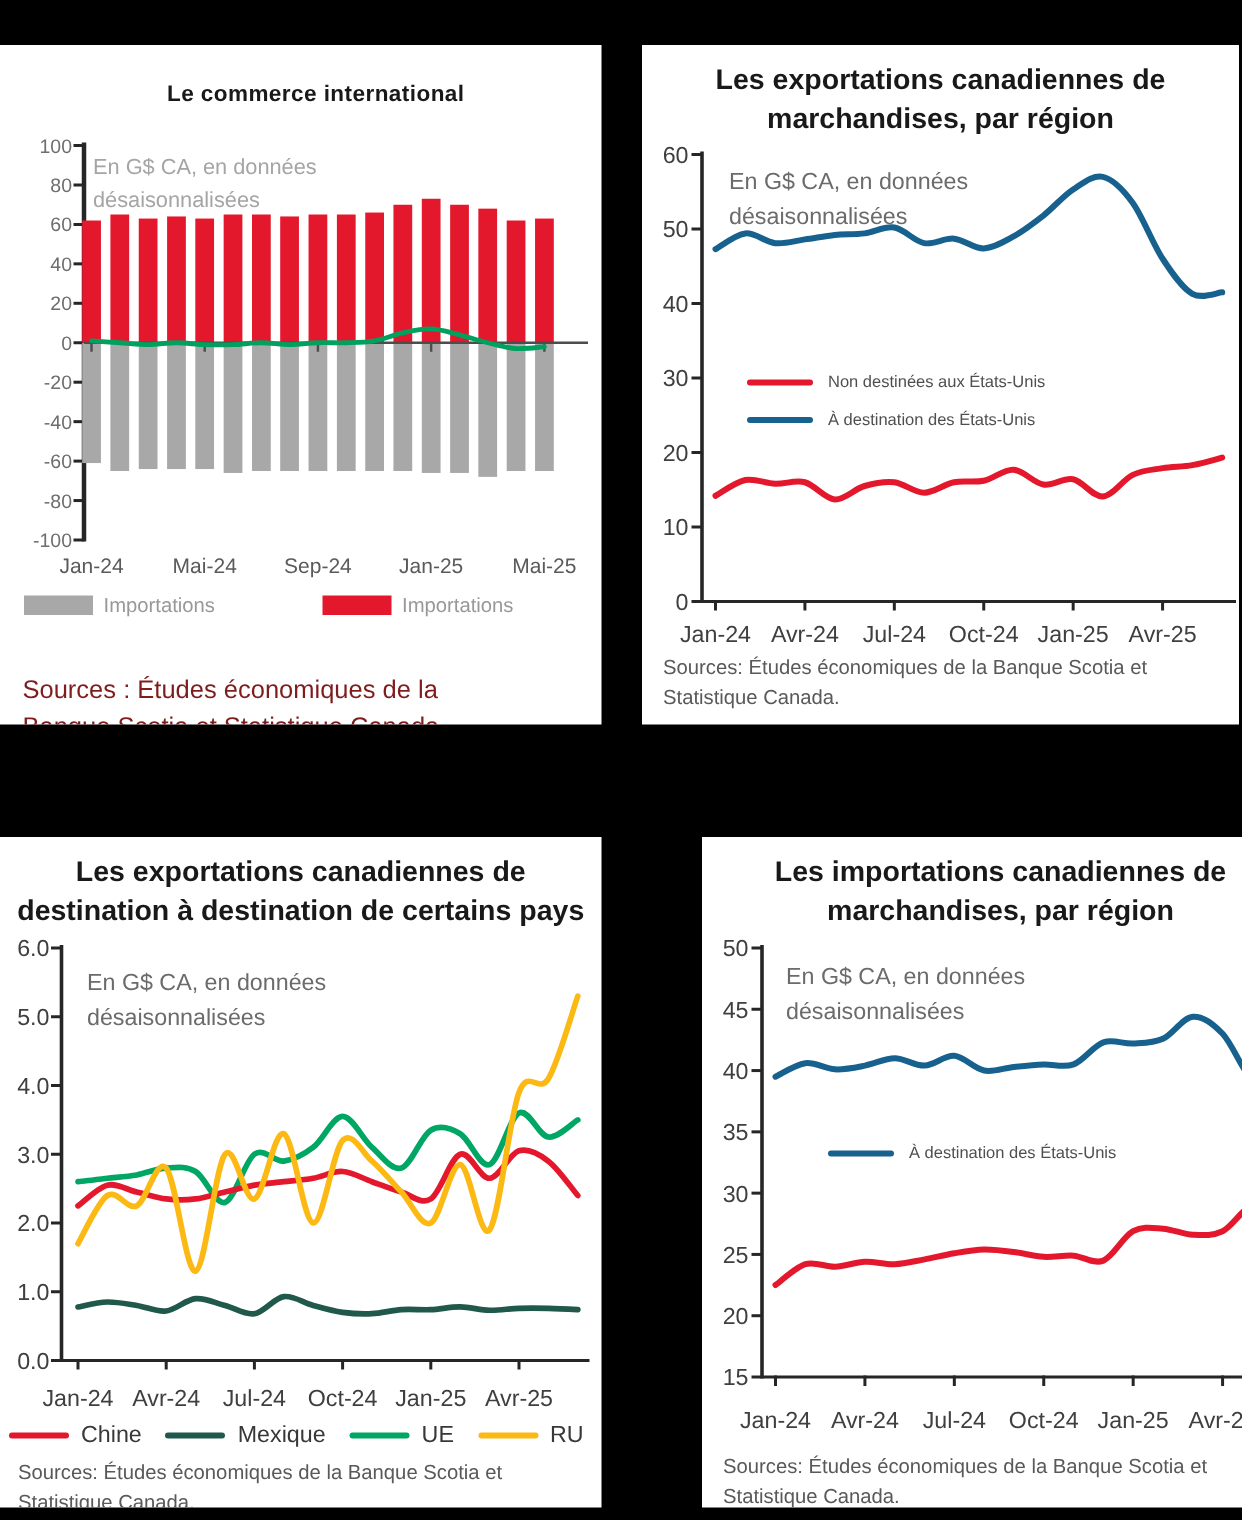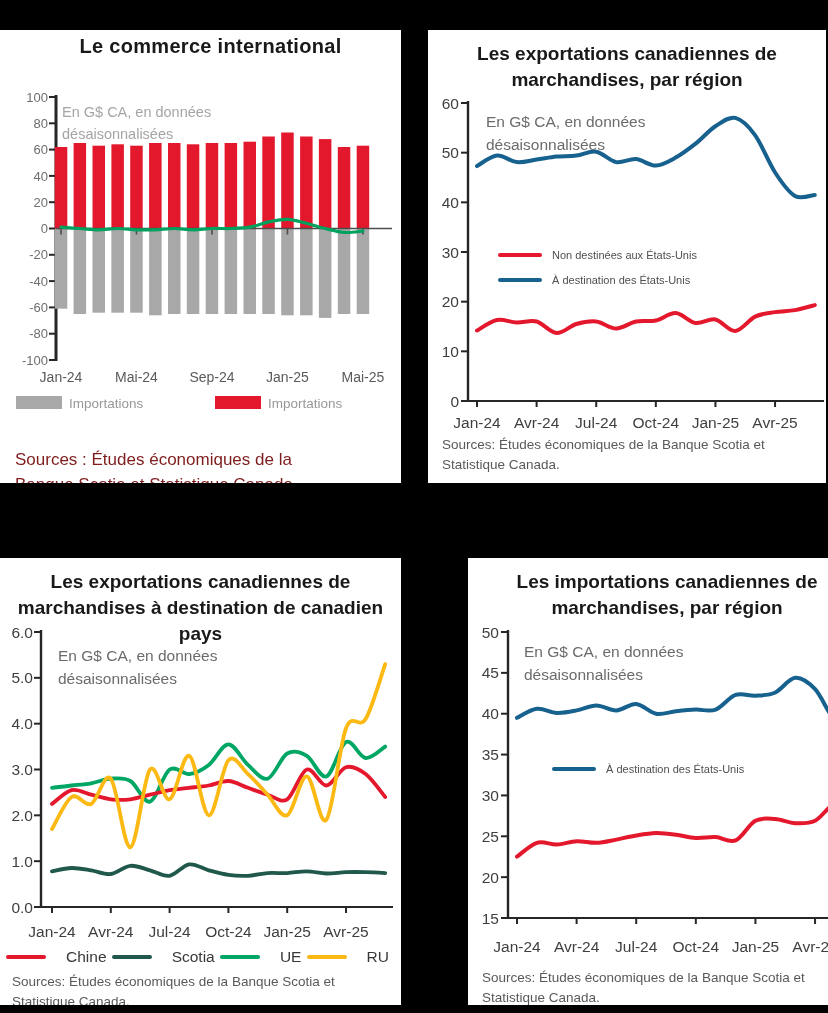--- a/index.html
+++ b/index.html
@@ -5,45 +5,45 @@
   html,body{margin:0;padding:0;background:#000;}
   body{width:828px;height:1013px;position:relative;overflow:hidden;
        font-family:"Liberation Sans","DejaVu Sans",sans-serif;}
   .panel{position:absolute;background:#ffffff;overflow:hidden;}
   #panel1{left:0;top:30px;width:401px;height:453px;}
   #panel2{left:428px;top:30px;width:398px;height:453px;}
   #panel3{left:0;top:558px;width:401px;height:447px;}
   #panel4{left:432px;top:558px;width:398px;height:447px;margin-left:36px;}
   .title{position:absolute;left:0;right:0;text-align:center;font-weight:bold;color:#191919;}
   .title span{display:block;}
-  #panel1 .title{top:4px;font-size:20px;line-height:25px;letter-spacing:.3px;padding-left:20px;}
+  #panel1 .title{top:20px;font-size:15px;line-height:25px;letter-spacing:.3px;padding-left:20px;}
   #panel2 .title,#panel3 .title,#panel4 .title{top:11px;font-size:19px;line-height:26px;}
   .chart-svg{position:absolute;left:0;}
   #svg1{top:62px;}
   #svg2{top:66px;}
   #svg3{top:68px;}
   #svg4{top:66px;}
   .annotation{position:absolute;line-height:1.5;}
   #panel1 .annotation{left:62px;top:72px;width:200px;font-size:14.5px;color:#a5a5a5;}
   #panel2 .annotation{left:58px;top:80px;width:215px;font-size:15.5px;color:#6b6b6b;}
   #panel3 .annotation{left:58px;top:86px;width:215px;font-size:15.5px;color:#6b6b6b;}
   #panel4 .annotation{left:56px;top:82px;width:215px;font-size:15.5px;color:#6b6b6b;}
   .sw{display:inline-block;flex:0 0 auto;}
   .sw.bar{width:46px;height:13px;}
   .sw.line{width:46px;height:4.5px;border-radius:2px;}
   .sw.line2{width:44px;height:4px;border-radius:2px;}
   .lgd-row{position:absolute;left:0;right:0;height:20px;}
-  .lgd-item{position:absolute;display:flex;gap:7px;
+  .lgd-item{position:absolute;display:flex;align-items:center;gap:7px;
             font-size:13.5px;color:#989898;white-space:nowrap;}
   .lgd-overlay{position:absolute;}
   .lgd-line{display:flex;align-items:center;gap:10px;height:25px;
             font-size:11px;color:#4f4f4f;white-space:nowrap;}
   .lgd-flex{position:absolute;left:6px;right:12px;top:388px;display:flex;
             justify-content:space-between;align-items:center;height:22px;}
-  .lgd-flex .item{display:flex;align-items:center;gap:20px;font-size:15.5px;
+  .lgd-flex .item{display:flex;align-items:center;gap:8px;font-size:15.5px;
                   color:#383838;white-space:nowrap;}
   .lgd-flex .sw{width:40px;height:4.5px;border-radius:2px;}
   .sources{position:absolute;line-height:1.45;}
   #panel1 .sources{left:15px;top:418px;width:330px;font-size:17px;color:#7f1d1d;}
   #panel2 .sources{left:14px;top:405px;width:345px;font-size:13.5px;color:#595959;}
   #panel3 .sources{left:12px;top:414px;width:345px;font-size:13.5px;color:#595959;}
   #panel4 .sources{left:14px;top:410px;width:345px;font-size:13.5px;color:#595959;}
 </style>
 </head>
 <body>
@@ -184,21 +184,21 @@
       <span class="sw line2" style="background: rgb(23, 97, 142);"></span>
       <span>À destination des États-Unis</span>
     </div>
   </div>
   <div class="sources">Sources: Études économiques de la Banque Scotia et Statistique Canada.</div>
 </div>
 
 <div class="panel" id="panel3">
   <div class="title">
     <span>Les exportations canadiennes de</span>
-    <span>marchandises à destination de canadien pays</span>
+    <span>destination à destination de certains pays</span>
   </div>
   <svg class="chart-svg" id="svg3" width="401" height="322" viewBox="0 0 401 322">
       <line x1="41" y1="4" x2="41" y2="282" stroke="#262626" stroke-width="2.4"></line>
       <line x1="34" y1="6" x2="41" y2="6" stroke="#262626" stroke-width="2"></line>
       <text x="33" y="11.58" text-anchor="end" font-size="15.5" fill="#3f3f3f">6.0</text>
       <line x1="34" y1="51.833333333333336" x2="41" y2="51.833333333333336" stroke="#262626" stroke-width="2"></line>
       <text x="33" y="57.413333333333334" text-anchor="end" font-size="15.5" fill="#3f3f3f">5.0</text>
       <line x1="34" y1="97.66666666666667" x2="41" y2="97.66666666666667" stroke="#262626" stroke-width="2"></line>
       <text x="33" y="103.24666666666667" text-anchor="end" font-size="15.5" fill="#3f3f3f">4.0</text>
       <line x1="34" y1="143.5" x2="41" y2="143.5" stroke="#262626" stroke-width="2"></line>
@@ -228,21 +228,21 @@
       <path d="M 52.0 245.3 C 55.3 244.7, 65.1 242.2, 71.6 242.0 C 78.1 241.9, 84.7 243.3, 91.2 244.3 C 97.7 245.3, 104.3 248.8, 110.8 248.0 C 117.3 247.2, 123.9 240.4, 130.4 239.8 C 136.9 239.1, 143.5 242.7, 150.0 244.3 C 156.5 246.0, 163.1 250.8, 169.6 249.8 C 176.1 248.8, 182.7 239.3, 189.2 238.4 C 195.7 237.5, 202.3 242.6, 208.8 244.3 C 215.3 246.1, 221.9 248.0, 228.4 248.9 C 234.9 249.8, 241.5 250.1, 248.0 249.8 C 254.5 249.5, 261.1 247.5, 267.6 247.1 C 274.1 246.6, 280.7 247.4, 287.2 247.1 C 293.7 246.8, 300.3 245.2, 306.8 245.3 C 313.3 245.3, 319.9 247.4, 326.4 247.5 C 332.9 247.7, 339.5 246.4, 346.0 246.2 C 352.5 245.9, 359.1 246.0, 365.6 246.2 C 372.1 246.3, 381.9 246.9, 385.2 247.1" fill="none" stroke="#20594c" stroke-width="3.8" stroke-linecap="round" stroke-linejoin="round"></path>
     </svg>
   <div class="annotation">En G$ CA, en données désaisonnalisées</div>
   <div class="lgd-flex">
     <div class="item">
       <span class="sw" style="background: rgb(228, 24, 45);"></span>
       <span>Chine</span>
     </div>
     <div class="item">
       <span class="sw" style="background: rgb(32, 89, 76);"></span>
-      <span>Scotia</span>
+      <span>Mexique</span>
     </div>
     <div class="item">
       <span class="sw" style="background: rgb(0, 166, 99);"></span>
       <span>UE</span>
     </div>
     <div class="item">
       <span class="sw" style="background: rgb(252, 184, 19);"></span>
       <span>RU</span>
     </div>
   </div>

